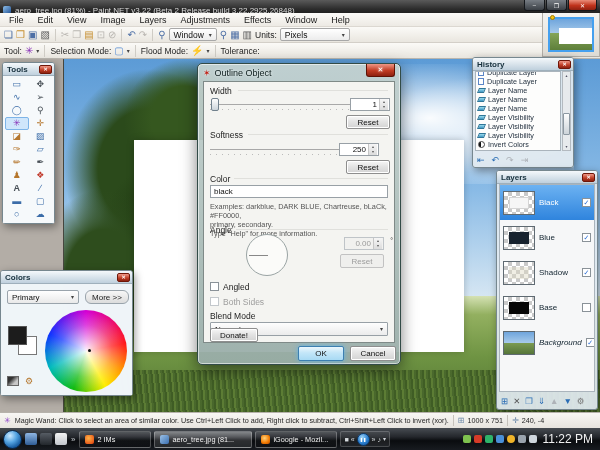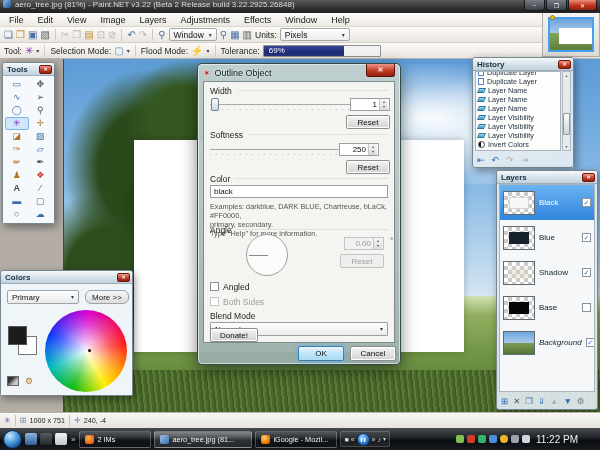--- a/index.html
+++ b/index.html
@@ -1,21 +1,21 @@
 <!DOCTYPE html>
 <html><head>
 <meta charset="utf-8">
 <style>
   html,body{margin:0;padding:0;width:600px;height:450px}
   *{box-sizing:border-box}
   .screen{position:relative;width:600px;height:450px;overflow:hidden;background:#b3ada6;
           font-family:"Liberation Sans",sans-serif;-webkit-font-smoothing:antialiased}
 
   
-  .titlebar{position:absolute;top:0;left:0;right:0;height:20px;display:flex;gap:4px;
+  .titlebar{position:absolute;top:0;left:0;right:0;height:20px;display:flex;align-items:center;gap:4px;
             padding:0 3px;background:linear-gradient(#5a5a5a,#2c2c2c 45%,#0e0e0e)}
   .app-icon{width:8px;height:8px;border-radius:2px;background:linear-gradient(135deg,#8fc0ea,#1f4f92);flex:0 0 auto}
   .wtitle{color:#ddd;font-size:8px;white-space:nowrap;overflow:hidden}
   .win-controls{margin-left:auto;display:flex;gap:1px;align-self:flex-start}
   .win-btn{width:21px;height:11px;display:flex;align-items:center;justify-content:center;color:#fff;font-size:6px;
            background:linear-gradient(#777d84,#3a3f45);border:1px solid #15181c;border-top:none;border-radius:0 0 3px 3px}
   .win-btn.close{width:29px;background:linear-gradient(#ea8d79,#c0331c 55%,#8e2110)}
 
   
   .menubar{position:absolute;top:13px;left:0;right:0;height:14px;display:flex;align-items:center;padding-left:2px;
@@ -200,21 +200,21 @@
   .task .ti{width:9px;height:9px;border-radius:2px;flex:0 0 auto}
   .ti-aim{background:radial-gradient(circle at 40% 35%,#ffb347,#e03c0a)}
   .ti-pdn{background:linear-gradient(135deg,#9cc2e8,#3a6fb0)}
   .ti-fox{border-radius:50%;background:radial-gradient(circle at 40% 35%,#ffd27a,#f07800 60%,#b34a00)}
   .media{height:16px;display:flex;align-items:center;gap:2px;padding:0 3px;border:1px solid rgba(255,255,255,.18);
          border-radius:2px;background:rgba(255,255,255,.07);color:#d7dbdf;font-size:7px}
   .pause{width:13px;height:13px;border-radius:50%;display:flex;align-items:center;justify-content:center;color:#fff;font-size:4px;
          background:radial-gradient(circle at 38% 30%,#9fd4f7,#2a7fd0 55%,#0f4f92);border:1px solid #0c3a6e}
   .tray{margin-left:auto;display:flex;align-items:center;gap:3px}
   .tri{width:8px;height:8px;border-radius:2px;flex:0 0 auto}
-  .clock{color:#f0f0f0;font-size:10px;margin:0 19px 0 3px;white-space:nowrap}
+  .clock{color:#f0f0f0;font-size:12px;margin:0 4px 0 3px;white-space:nowrap}
 </style>
 </head>
 <body>
 
 <div class="screen">
 
   <div class="titlebar">
     <span class="app-icon"></span>
     <span class="wtitle">aero_tree.jpg (81%) - Paint.NET v3.22 (Beta 2 Release build 3.22.2925.26848)</span>
     <div class="win-controls">
@@ -273,24 +273,20 @@
     <span class="tb-sep"></span>
     <span class="tb-label">Selection Mode:</span>
     <span class="tb-icon" style="color:#5a8fd4">▢</span>
     <span class="caret">▾</span>
     <span class="tb-sep"></span>
     <span class="tb-label">Flood Mode:</span>
     <span class="tb-icon" style="color:#e8b10f">⚡</span>
     <span class="caret">▾</span>
     <span class="tb-sep"></span>
     <span class="tb-label">Tolerance:</span>
-    <div class="tol">
-      <div class="tol-fill"></div>
-      <span class="tol-text">69%</span>
-    </div>
   </div>
 
   <div class="workspace">
     <div class="photo">
       <div class="sky"></div>
       <div class="clouds"></div>
       <div class="grass"></div>
       <div class="tree">
         <div class="blob b1"></div>
           <div class="blob b2"></div>
@@ -549,20 +545,21 @@
       <span class="blue">❐</span>
       <span class="blue">⇓</span>
       <span class="gray">▲</span>
       <span class="blue">▼</span>
       <span style="color:#777">⚙</span>
     </div>
   </div>
 
   <div class="statusbar">
     <span class="sb-wand">✳</span>
+    <span class="sb-hint">Magic Wand: Click to select an area of similar color. Use Ctrl+Left Click to add, Right click to subtract, Ctrl+Shift+Left Click to invert (xor).</span>
     <span class="sb-sep"></span>
     <span class="sb-group">
       <span class="sb-ic">⊞</span>
       <span>1000 x 751</span>
     </span>
     <span class="sb-sep"></span>
     <span class="sb-group" style="margin-right:6px">
       <span class="sb-ic">✛</span>
       <span>240, -4</span>
     </span>

